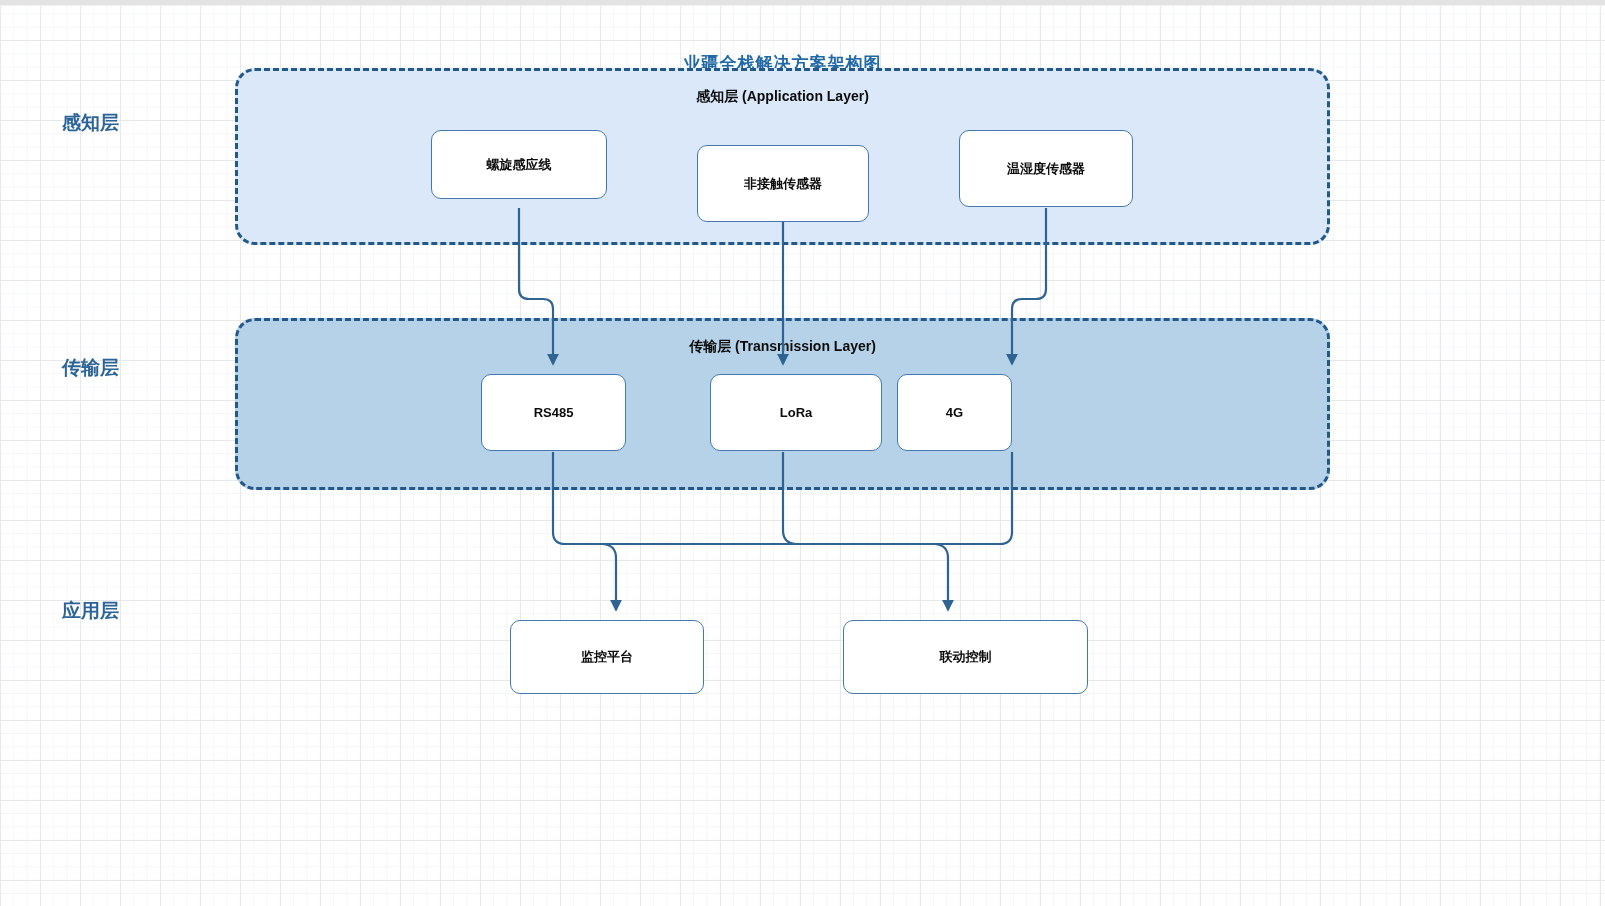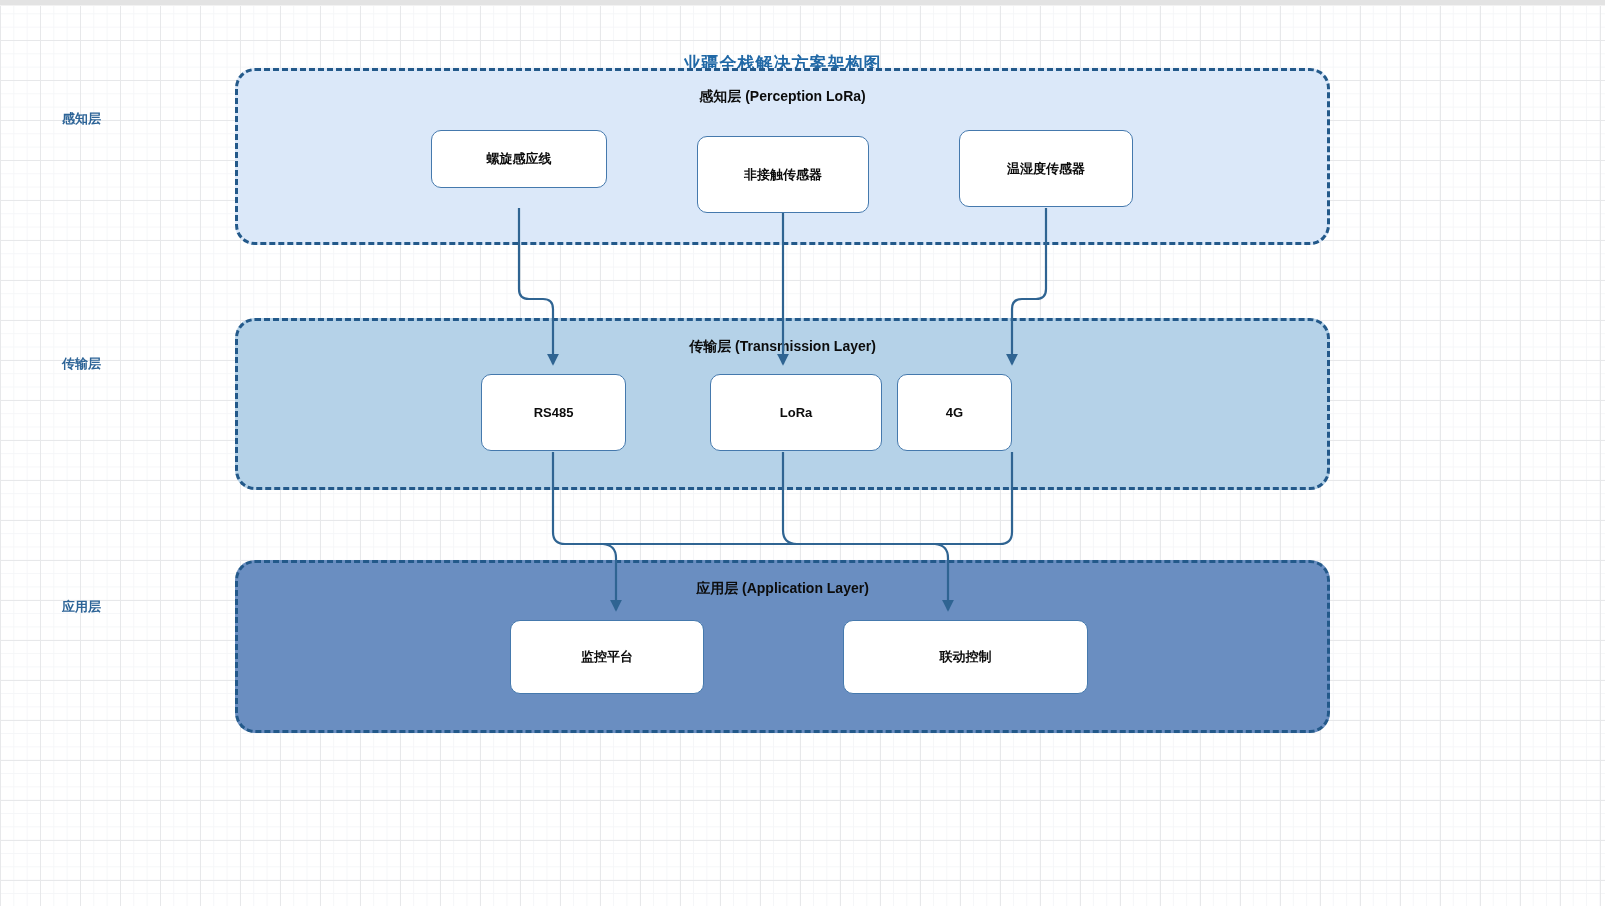--- a/index.html
+++ b/index.html
@@ -34,35 +34,35 @@
     border-radius:20px;box-sizing:border-box;
   }
   #layer-perception{top:68px;height:177px;background:var(--perception_fill,#dbe8f9);}
   #layer-transmission{top:318px;height:172px;background:var(--transmission_fill,#b5d2e8);}
   #layer-application{top:560px;height:173px;background:var(--application_fill,#6a8ec1);}
   .layer-header{
     margin-top:17px;text-align:center;font-size:14px;font-weight:bold;color:#0c0c0c;
   }
   .side-label{
     position:absolute;left:62px;width:120px;
-    font-size:13px;font-weight:bold;color:var(--side_label,#2d6497);
+    font-size:19px;font-weight:bold;color:var(--side_label,#2d6497);
   }
   #side-perception{top:110px;}
   #side-transmission{top:355px;}
   #side-application{top:598px;}
   .node{
     position:absolute;box-sizing:border-box;
     background:var(--node_fill,#ffffff);
     border:1.5px solid var(--node_border,#4579ad);
     border-radius:10px;
     display:flex;align-items:center;justify-content:center;
     font-size:13px;font-weight:bold;color:#0c0c0c;
   }
-  #node-spiral{left:431px;top:130px;width:176px;height:58px;}
-  #node-contactless{left:697px;top:136px;width:172px;height:77px;}
+  #node-spiral{left:431px;top:130px;width:176px;height:69px;}
+  #node-contactless{left:697px;top:145px;width:172px;height:77px;}
   #node-temp-humidity{left:959px;top:130px;width:174px;height:77px;}
   #node-rs485{left:481px;top:374px;width:145px;height:77px;}
   #node-lora{left:710px;top:374px;width:172px;height:77px;}
   #node-4g{left:897px;top:374px;width:115px;height:77px;}
   #node-monitor{left:510px;top:620px;width:194px;height:74px;align-items:center;}
   #node-linkage{left:843px;top:620px;width:245px;height:74px;}
   .edges-overlay{position:absolute;inset:0;pointer-events:none;}
   .edge{fill:none;stroke:var(--connector,#2f6492);stroke-width:2.2px;}
   .arrowhead{fill:var(--connector,#2f6492);}
 </style>
@@ -73,27 +73,24 @@
 
   <div class="chrome-strip"></div>
 
   <div class="diagram-title">业疆全栈解决方案架构图</div>
 
   <div class="side-label" id="side-perception">感知层</div>
   <div class="side-label" id="side-transmission">传输层</div>
   <div class="side-label" id="side-application">应用层</div>
 
   <div class="layer" id="layer-perception">
-    <div class="layer-header">感知层 (Perception LoRa)</div>
+    <div class="layer-header">感知层 (Application Layer)</div>
   </div>
   <div class="layer" id="layer-transmission">
     <div class="layer-header">传输层 (Transmission Layer)</div>
-  </div>
-  <div class="layer" id="layer-application">
-    <div class="layer-header">应用层 (Application Layer)</div>
   </div>
 
   <svg class="edges-overlay" width="1605" height="906" viewBox="0 0 1605 906">
     <defs>
       <marker id="arrow" viewBox="0 0 10 10" refX="8.5" refY="5" markerWidth="5.5" markerHeight="5.5" orient="auto-start-reverse">
         <path class="arrowhead" d="M 0 0 L 10 5 L 0 10 z"></path>
       </marker>
     </defs>
     <path class="edge" marker-end="url(#arrow)" d="M 519 208 V 289 Q 519 299 529 299 H 543 Q 553 299 553 309 V 364"></path>
     <path class="edge" marker-end="url(#arrow)" d="M 783 208 V 364"></path>

